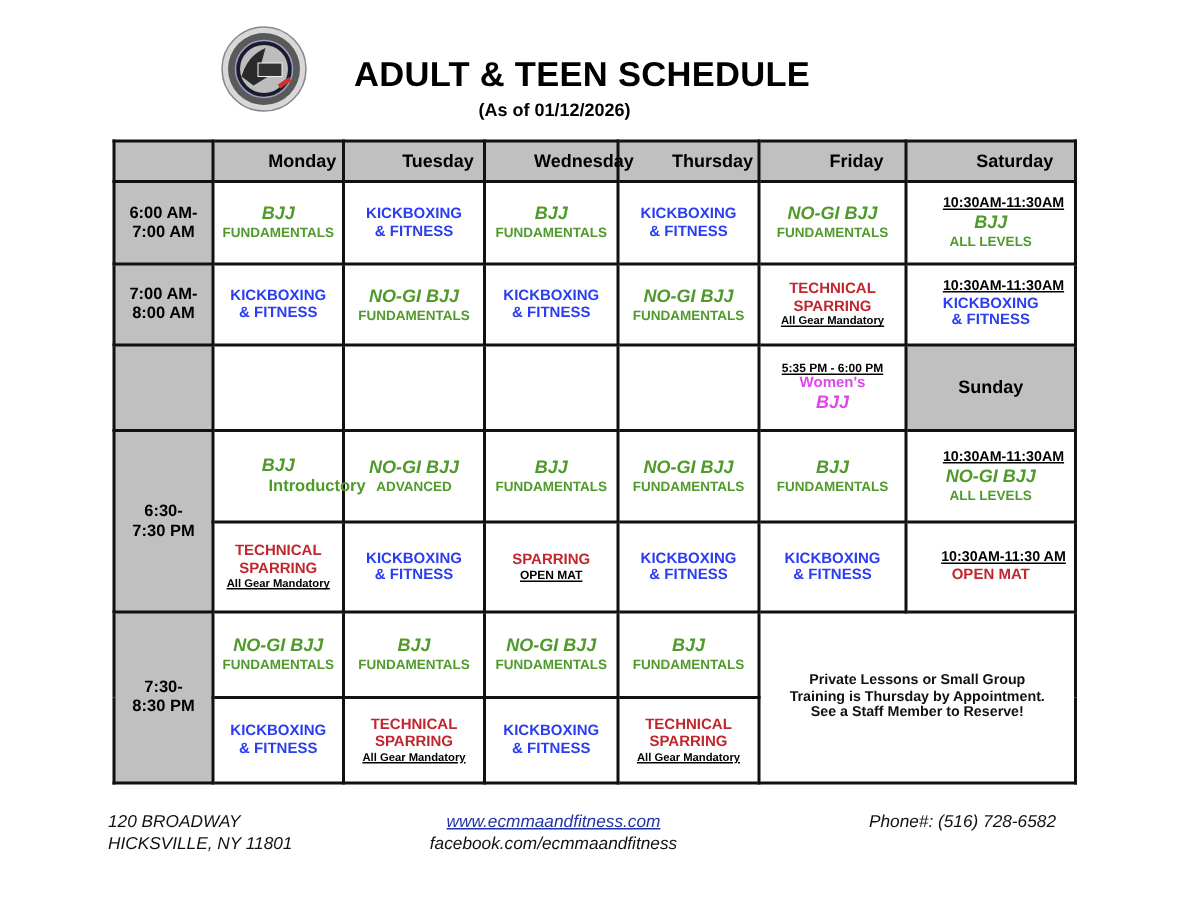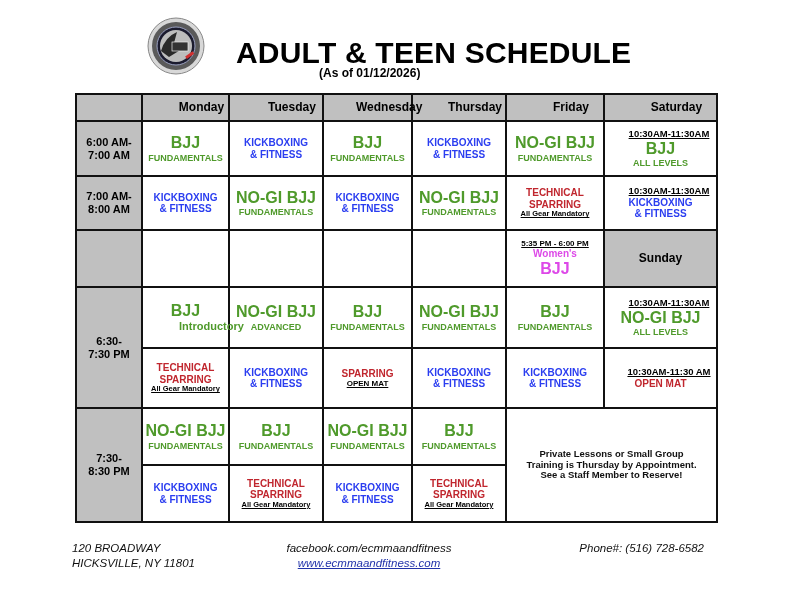--- a/index.html
+++ b/index.html
@@ -1,31 +1,31 @@
 <!DOCTYPE html>
 <html><head>
 <meta charset="utf-8">
 <style>
   html, body { margin: 0; padding: 0; background: #ffffff; }
   body { width: 792px; height: 612px; position: relative; overflow: hidden; font-family: "Liberation Sans", sans-serif; color: #000; }
   .logo { position: absolute; left: 147px; top: 17px; width: 58px; height: 58px; }
-  .title { position: absolute; left: 236px; top: 36px; font-size: 30px; font-weight: bold; letter-spacing: 0.2px; white-space: nowrap; }
+  .title { position: absolute; left: 236px; top: 36px; font-size: 23px; font-weight: bold; letter-spacing: 0.2px; white-space: nowrap; }
   .subtitle { position: absolute; left: 319px; top: 66px; font-size: 12px; font-weight: bold; white-space: nowrap; }
 
   table.sched { position: absolute; left: 75px; top: 93px; border-collapse: collapse; table-layout: fixed; width: 641px; }
   table.sched td, table.sched th { border: 2px solid #111; padding: 0; text-align: center; vertical-align: middle; font-weight: bold; line-height: 1.15; }
   table.sched th { background: #c0c0c0; font-size: 12px; height: 25px; padding-left: 32px; }
   td.time { background: #c0c0c0; font-size: 11px; }
   td.gray { background: #c0c0c0; }
   td.sunday { background: #c0c0c0; font-size: 12px; }
   .g { color: #4f9a2b; }
   .b { color: #2a3df0; }
   .r { color: #c0262e; }
   .p { color: #dd48e8; }
-  .big { font-size: 16px; display: block; }
+  .big { font-size: 12px; display: block; font-style: italic; }
   .sm { font-size: 9px; display: block; }
   .intro { font-size: 11px; display: block; margin-left: 36px; }
   .kb { font-size: 10px; display: block; }
   .note { font-size: 7.5px; display: block; color: #000; text-decoration: underline; }
   .om { font-size: 8px; display: block; color: #000; text-decoration: underline; }
   .tlabel { font-size: 9.5px; display: block; color: #000; text-decoration: underline; margin-left: 17px; }
   .tlabel-sm { font-size: 8px; display: block; color: #000; text-decoration: underline; }
   .private { font-size: 9.5px; color: #111; line-height: 1.3; }
   .foot { position: absolute; font-size: 11.5px; line-height: 15px; white-space: nowrap; color: #111; font-style: italic; }
   .foot a { color: #2233aa; text-decoration: underline; }
@@ -241,18 +241,18 @@
         </td>
   </tr>
 </tbody>
   </table>
 
 <div class="foot" style="left:72px; top:541px;">
   <div>120 BROADWAY</div>
   <div>HICKSVILLE, NY 11801</div>
 </div>
 <div class="foot" style="left:281px; top:541px; text-align:center; width:176px;">
+  <div><a>www.ecmmaandfitness.com</a></div>
   <div>facebook.com/ecmmaandfitness</div>
-  <div><a>www.ecmmaandfitness.com</a></div>
 </div>
 <div class="foot" style="right:88px; top:541px; text-align:right;">
   <div>Phone#: (516) 728-6582</div>
 </div>
 
 </body></html>

